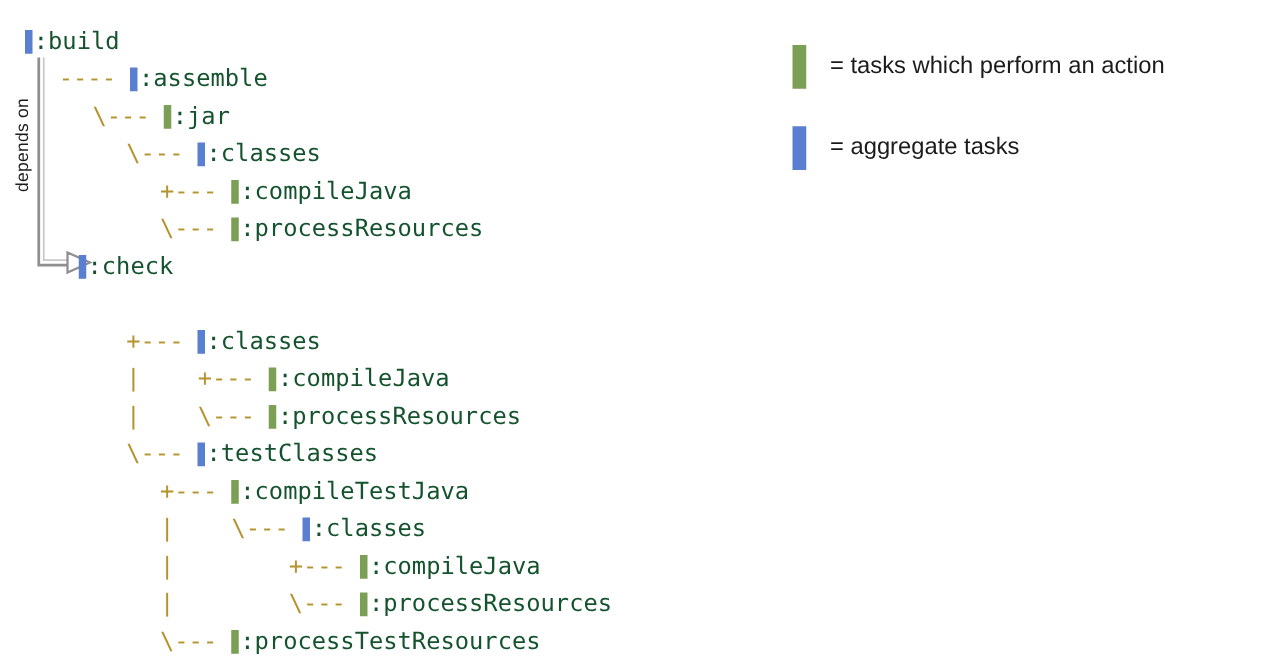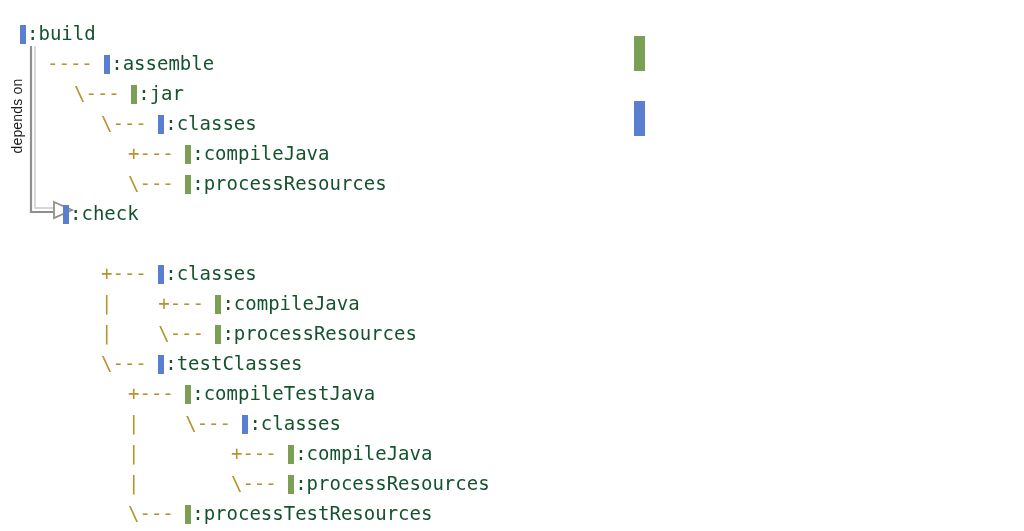--- a/index.html
+++ b/index.html
@@ -140,19 +140,21 @@
       <div class="row" style="top: 380px; left: 128px;"><span class="prefix">+--- </span><span class="swatch action"></span><span class="label">:compileTestJava</span></div>
       <div class="row" style="top: 410px; left: 128px;"><span class="prefix">|    \--- </span><span class="swatch aggregate"></span><span class="label">:classes</span></div>
       <div class="row" style="top: 440px; left: 128px;"><span class="prefix">|        +--- </span><span class="swatch action"></span><span class="label">:compileJava</span></div>
       <div class="row" style="top: 470px; left: 128px;"><span class="prefix">|        \--- </span><span class="swatch action"></span><span class="label">:processResources</span></div>
       <div class="row" style="top: 500px; left: 128px;"><span class="prefix">\--- </span><span class="swatch action"></span><span class="label">:processTestResources</span></div>
     </div>
 
   <div id="legend">
       <div class="legend-row" style="top: 35px; left: 0px;">
         <span class="legend-swatch action"></span>
+        <span class="legend-text">= tasks which perform an action</span>
       </div>
       <div class="legend-row" style="top: 100px; left: 0px;">
         <span class="legend-swatch aggregate"></span>
+        <span class="legend-text">= aggregate tasks</span>
       </div>
     </div>
 
 </div>
 
 </body></html>

